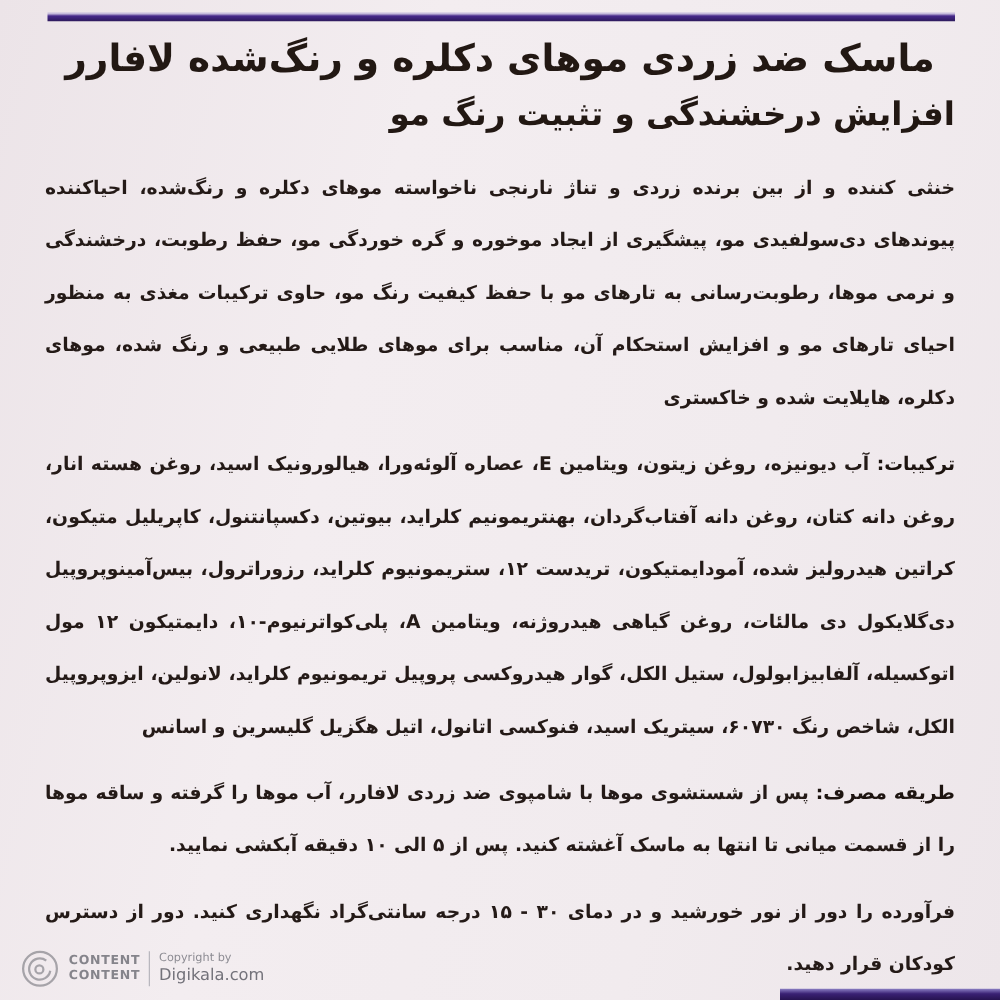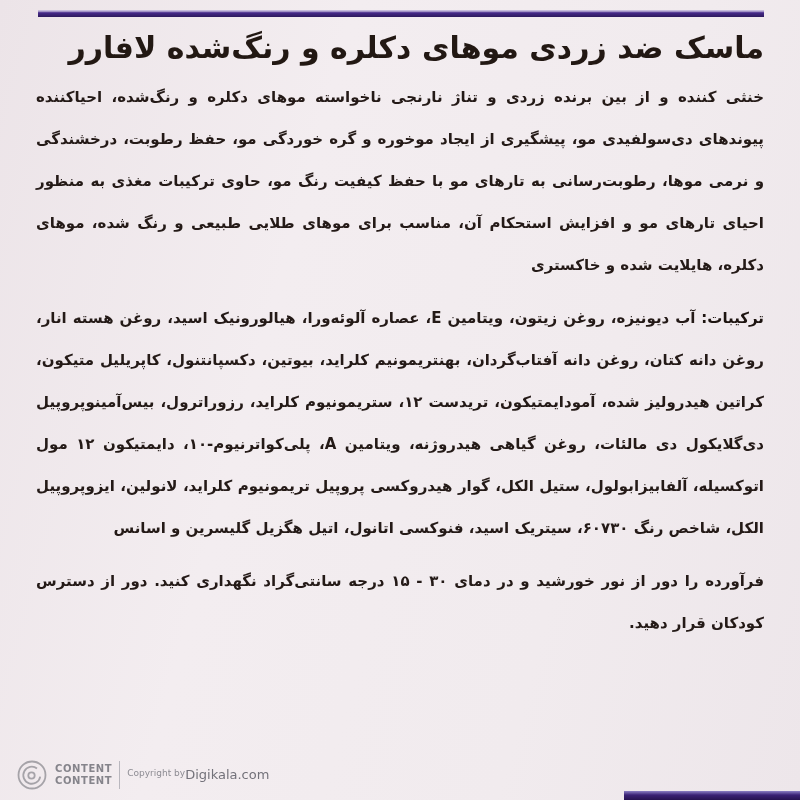--- a/index.html
+++ b/index.html
@@ -28,21 +28,21 @@
     position: absolute;
     top: 28px; right: 36px; left: 36px;
     direction: rtl;
     unicode-bidi: embed;
   }
   .title {
     margin: 0 0 8px 0;
     font-size: 30px;
     font-weight: bold;
     line-height: 1.32;
-    text-align: right;
+    text-align: center;
     color: #221813;
   }
   .subtitle {
     margin: 0 0 20px 0;
     font-size: 26px;
     font-weight: bold;
     line-height: 1.28;
     text-align: right;
     color: #221813;
   }
@@ -66,40 +66,42 @@
   }
   .wm-logo { width: 32px; height: 32px; display: block; opacity: 0.75; }
   .wm-brand {
     font-size: 10px;
     font-weight: bold;
     letter-spacing: 0.6px;
     line-height: 12px;
     color: #85848b;
   }
   .wm-divider { width: 1px; height: 28px; background: #b9b7be; }
-  .wm-copy { display: flex; justify-content: center; }
+  .wm-copy { display: flex; flex-direction: column; justify-content: center; }
   .wm-copy-label { font-size: 9px; color: #8d8c93; line-height: 12px; }
   .wm-source { font-size: 13px; color: #73727a; line-height: 16px; }
 </style>
 </head>
 <body>
 
 <div class="canvas">
 
   <div class="top-rule"></div>
 
   <div class="content">
 
     <h1 class="title">ماسک ضد زردی موهای دکلره و رنگ‌شده لافارر</h1>
 
+    <h2 class="subtitle">افزایش درخشندگی و تثبیت رنگ مو</h2>
 
     <p class="body-par">خنثی کننده و از بین برنده زردی و تناژ نارنجی ناخواسته موهای دکلره و رنگ‌شده، احیاکننده پیوندهای دی‌سولفیدی مو، پیشگیری از ایجاد موخوره و گره خوردگی مو، حفظ رطوبت، درخشندگی و نرمی موها، رطوبت‌رسانی به تارهای مو با حفظ کیفیت رنگ مو، حاوی ترکیبات مغذی به منظور احیای تارهای مو و افزایش استحکام آن، مناسب برای موهای طلایی طبیعی و رنگ شده، موهای دکلره، هایلایت شده و خاکستری</p>
 
     <p class="body-par"><span class="lead">ترکیبات:</span><span> آب دیونیزه، روغن زیتون، ویتامین E، عصاره آلوئه‌ورا، هیالورونیک اسید، روغن هسته انار، روغن دانه کتان، روغن دانه آفتاب‌گردان، بهنتریمونیم کلراید، بیوتین، دکسپانتنول، کاپریلیل متیکون، کراتین هیدرولیز شده، آمودایمتیکون، تریدست ۱۲، ستریمونیوم کلراید، رزوراترول، بیس‌آمینوپروپیل دی‌گلایکول دی مالئات، روغن گیاهی هیدروژنه، ویتامین A، پلی‌کواترنیوم-۱۰، دایمتیکون ۱۲ مول اتوکسیله، آلفابیزابولول، ستیل الکل، گوار هیدروکسی پروپیل تریمونیوم کلراید، لانولین، ایزوپروپیل الکل، شاخص رنگ ۶۰۷۳۰، سیتریک اسید، فنوکسی اتانول، اتیل هگزیل گلیسرین و اسانس</span></p>
 
+    <p class="body-par"><span class="lead">طریقه مصرف:</span><span> پس از شستشوی موها با شامپوی ضد زردی لافارر، آب موها را گرفته و ساقه موها را از قسمت میانی تا انتها به ماسک آغشته کنید. پس از ۵ الی ۱۰ دقیقه آبکشی نمایید.</span></p>
 
 
     <p class="body-par">فرآورده را دور از نور خورشید و در دمای ۳۰ - ۱۵ درجه سانتی‌گراد نگهداری کنید. دور از دسترس کودکان قرار دهید.</p>
 
   </div>
 
   <div class="watermark">
     <span>
       <svg class="wm-logo" viewBox="0 0 32 32" xmlns="http://www.w3.org/2000/svg">
         <circle cx="16" cy="16" r="13.5" fill="none" stroke="#8d8c92" stroke-width="1.8"></circle>

